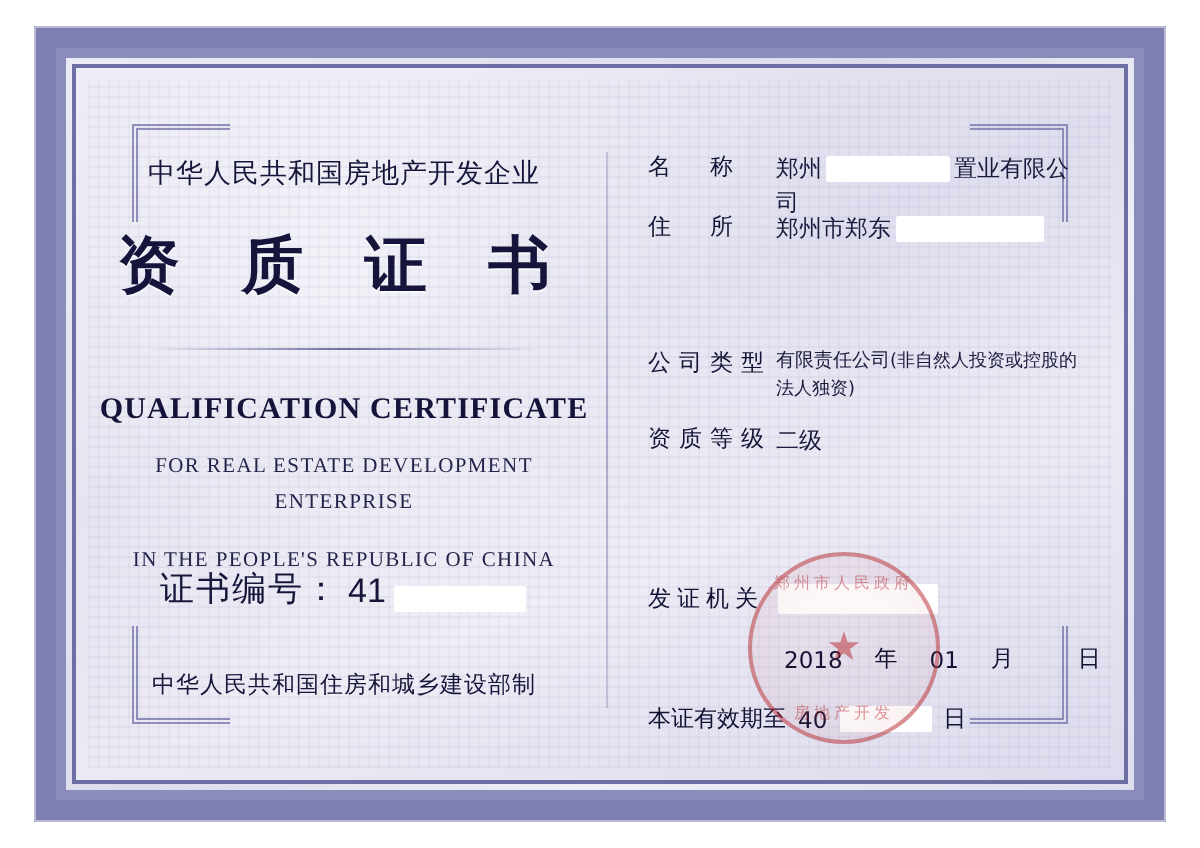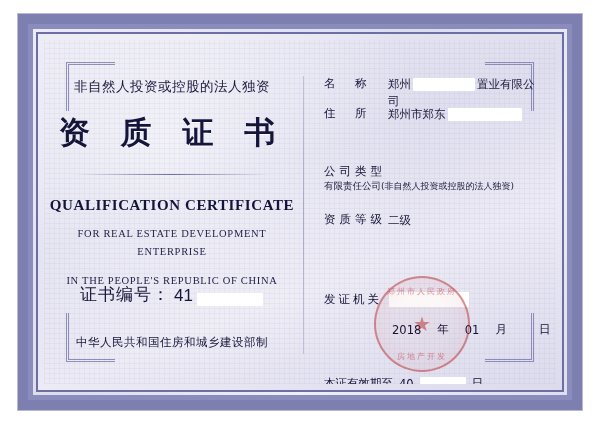--- a/index.html
+++ b/index.html
@@ -127,38 +127,38 @@
   }
   .field .k{
     width:64px;flex:none;letter-spacing:4px;color:#131335;
   }
   .field .v{
     flex:1;color:#1a1a3c;line-height:1.5;
   }
   .f1{top:36px;}
   .f2{top:66px;}
   .f3{top:96px;}
-  .f4{top:124px;flex-direction:column;}
+  .f4{top:134px;}
   .f5{top:172px;}
   .f4 .v{font-size:9.5px;line-height:1.45;}
   .small{font-size:9px;}
 
   .org{
     position:absolute;left:24px;top:252px;
     font-family:"DejaVu Sans", sans-serif;font-size:11.5px;letter-spacing:3px;
   }
   .dateline{
     position:absolute;left:92px;top:282px;right:18px;
     font-family:"DejaVu Sans", sans-serif;font-size:11.5px;
     display:flex;gap:16px;align-items:center;
   }
   .validline{
     position:absolute;left:24px;top:312px;right:18px;
     font-family:"DejaVu Sans", sans-serif;font-size:11.5px;
-    display:flex;gap:6px;align-items:center;margin-top:24px;
+    display:flex;gap:6px;align-items:center;
   }
 
   
   .redact{
     display:inline-block;background:#ffffff;
     border-radius:1px;vertical-align:middle;
   }
   .r-name{width:62px;height:13px;margin:0 2px;}
   .r-addr{width:74px;height:13px;margin-left:2px;}
   .r-rep{width:92px;height:13px;}
@@ -209,21 +209,21 @@
 
   <div class="inner">
     <div class="corner c-tl"></div>
     <div class="corner c-tr"></div>
     <div class="corner c-bl"></div>
     <div class="corner c-br"></div>
 
     <div class="divider"></div>
 
     <div class="left">
-      <div class="hdr-cn">非自然人投资或控股的法人独资</div>
+      <div class="hdr-cn">中华人民共和国房地产开发企业</div>
       <div class="title-cn">资 质 证 书</div>
       <div class="rule"></div>
       <div class="title-en">QUALIFICATION CERTIFICATE</div>
       <div class="sub-en">FOR REAL ESTATE DEVELOPMENT ENTERPRISE</div>
       <div class="sub-en">IN THE PEOPLE'S REPUBLIC OF CHINA</div>
 
       <div class="certno">
         <span class="lbl">证书编号：</span>
         <span class="val">41</span>
         <span class="redact r-certno"></span>

